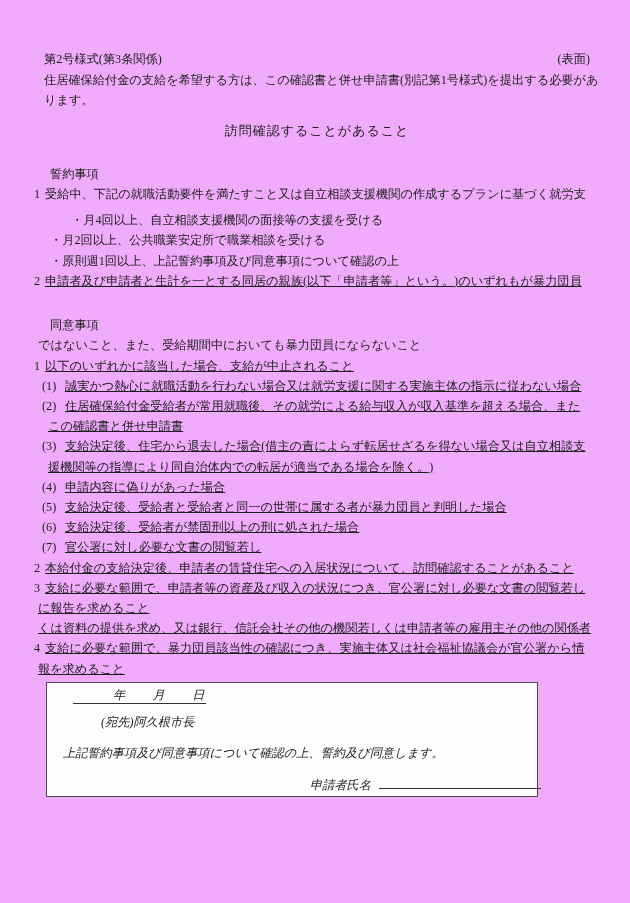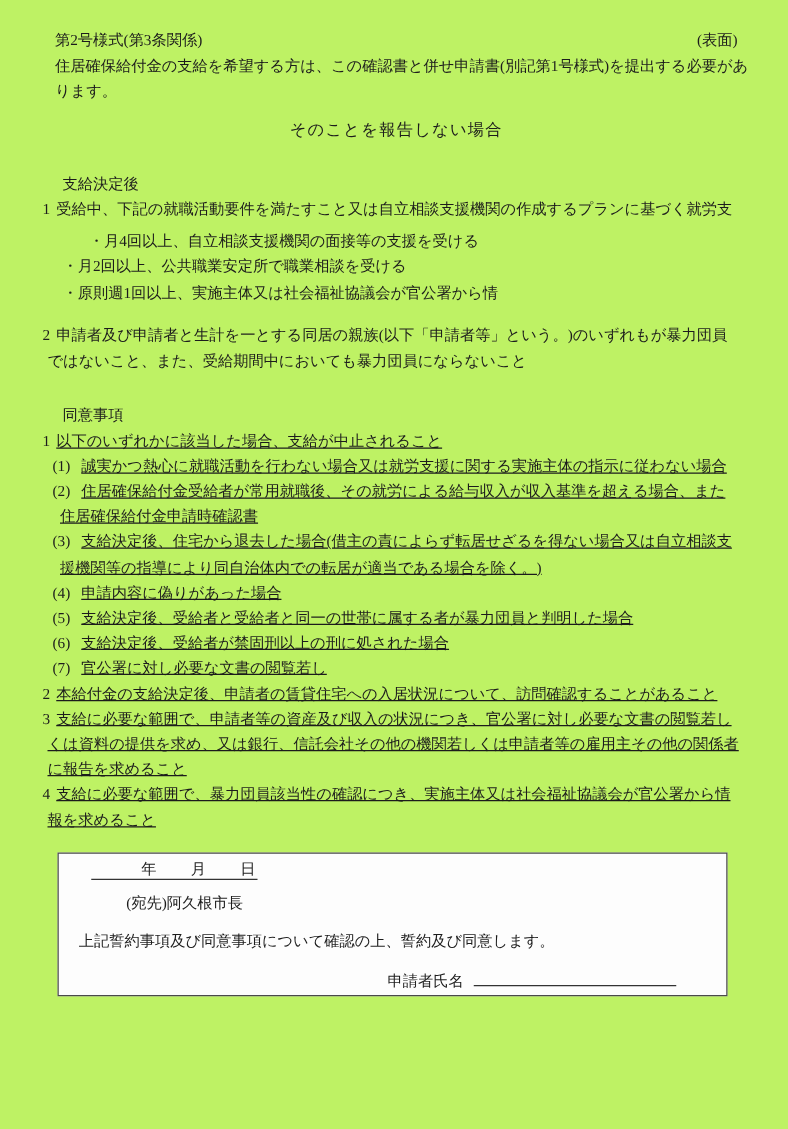--- a/index.html
+++ b/index.html
@@ -1,41 +1,41 @@
 <!DOCTYPE html>
 <html lang="ja"><head>
 <meta charset="utf-8">
 <style>
   html,body{margin:0;padding:0;background:#ffffff;}
   .sheet{
     width:630px;height:903px;box-sizing:border-box;position:relative;
-    background:#bef264;color:#1c1c1c;
+    background:#f0abfc;color:#1c1c1c;
     font-family:"Liberation Serif","DejaVu Serif",serif;
     font-size:12.2px;line-height:20.5px;
-    padding:22px 40px 0 44px;overflow:hidden;
+    padding:49px 40px 0 44px;overflow:hidden;
   }
   .ln{white-space:nowrap;}
   .header-row{display:flex;justify-content:space-between;}
   .u{text-underline-offset:3px;}
   .title{text-align:center;font-weight:normal;font-size:13px;margin:9px 0 0;line-height:21px;letter-spacing:1px;}
   .heading{margin-left:6px;margin-top:23px;}
   .item{margin-left:-10px;}
   .num{display:inline-block;width:11px;}
   .cont{margin-left:-6px;}
   .bullet{margin-left:6px;}
   .bullet.first{margin-top:5px;margin-left:27px;}
   .sub{margin-left:-2px;}
   .subnum{display:inline-block;width:23px;}
   .subcont{margin-left:4px;}
-  .mt14{margin-top:14px;}
+  .mt14{text-decoration:underline;}
   .consent-lines{line-height:20.2px;text-decoration:underline;}
   
   .sig-box{
-    position:absolute;left:46px;top:682px;width:536px;height:115px;
-    border:1px solid #4a4a4a;box-sizing:border-box;background:#fdfdfd;
+    position:absolute;left:46px;top:682px;width:492px;height:115px;
+    border:1px solid #4a4a4a;box-sizing:border-box;background:#fdfdfd;font-style:italic;
   }
   .date-row{margin:3px 0 0 26px;line-height:19px;}
   .date-underline{
     display:inline-block;box-sizing:border-box;width:133px;height:18px;
     border-bottom:1px solid #333;padding-left:40px;letter-spacing:1px;
   }
   .addressee{margin:7px 0 0 54px;line-height:20px;}
   .statement{margin:11px 0 0 16px;line-height:20px;}
   .sig-row{margin:11px 0 0 263px;line-height:20px;white-space:nowrap;}
   .sig-underline{
@@ -49,59 +49,59 @@
 <div class="sheet">
 
   <div class="header-row ln">
     <span>第2号様式(第3条関係)</span>
     <span>(表面)</span>
   </div>
 
   <div class="ln u">住居確保給付金の支給を希望する方は、この確認書と併せ申請書(別記第1号様式)を提出する必要があ</div>
   <div class="ln"><span class="u">ります。</span></div>
 
-  <h1 class="title">そのことを報告しない場合</h1>
+  <h1 class="title">訪問確認することがあること</h1>
 
-  <div class="ln heading">支給決定後</div>
+  <div class="ln heading">誓約事項</div>
 
   <div class="ln item"><span class="num">1</span><span>受給中、下記の就職活動要件を満たすこと又は自立相談支援機関の作成するプランに基づく就労支</span></div>
 
   <div class="ln bullet first">・月4回以上、自立相談支援機関の面接等の支援を受ける</div>
   <div class="ln bullet">・月2回以上、公共職業安定所で職業相談を受ける</div>
-  <div class="ln bullet">・原則週1回以上、実施主体又は社会福祉協議会が官公署から情</div>
+  <div class="ln bullet">・原則週1回以上、上記誓約事項及び同意事項について確認の上</div>
 
   <div class="ln item mt14"><span class="num">2</span><span>申請者及び申請者と生計を一とする同居の親族(以下「申請者等」という。)のいずれもが暴力団員</span></div>
+  <div class="ln heading">同意事項</div>
+
   <div class="ln cont">ではないこと、また、受給期間中においても暴力団員にならないこと</div>
-
-  <div class="ln heading">同意事項</div>
 
   <div class="consent-lines">
     <div class="ln item"><span class="num">1</span><span>以下のいずれかに該当した場合、支給が中止されること</span></div>
 
     <div class="ln sub"><span class="subnum">(1)</span><span>誠実かつ熱心に就職活動を行わない場合又は就労支援に関する実施主体の指示に従わない場合</span></div>
 
     <div class="ln sub"><span class="subnum">(2)</span><span>住居確保給付金受給者が常用就職後、その就労による給与収入が収入基準を超える場合、また</span></div>
-    <div class="ln subcont">住居確保給付金申請時確認書</div>
+    <div class="ln subcont">この確認書と併せ申請書</div>
 
     <div class="ln sub"><span class="subnum">(3)</span><span>支給決定後、住宅から退去した場合(借主の責によらず転居せざるを得ない場合又は自立相談支</span></div>
     <div class="ln subcont">援機関等の指導により同自治体内での転居が適当である場合を除く。)</div>
 
     <div class="ln sub"><span class="subnum">(4)</span><span>申請内容に偽りがあった場合</span></div>
 
     <div class="ln sub"><span class="subnum">(5)</span><span>支給決定後、受給者と受給者と同一の世帯に属する者が暴力団員と判明した場合</span></div>
 
     <div class="ln sub"><span class="subnum">(6)</span><span>支給決定後、受給者が禁固刑以上の刑に処された場合</span></div>
 
     <div class="ln sub"><span class="subnum">(7)</span><span>官公署に対し必要な文書の閲覧若し</span></div>
 
     <div class="ln item"><span class="num">2</span><span>本給付金の支給決定後、申請者の賃貸住宅への入居状況について、訪問確認することがあること</span></div>
 
     <div class="ln item"><span class="num">3</span><span>支給に必要な範囲で、申請者等の資産及び収入の状況につき、官公署に対し必要な文書の閲覧若し</span></div>
+    <div class="ln cont">に報告を求めること</div>
     <div class="ln cont">くは資料の提供を求め、又は銀行、信託会社その他の機関若しくは申請者等の雇用主その他の関係者</div>
-    <div class="ln cont">に報告を求めること</div>
 
     <div class="ln item"><span class="num">4</span><span>支給に必要な範囲で、暴力団員該当性の確認につき、実施主体又は社会福祉協議会が官公署から情</span></div>
     <div class="ln cont">報を求めること</div>
   </div>
 
   <div class="sig-box">
     <div class="date-row ln">
       <span class="date-underline">年　　月　　日</span>
     </div>
     <div class="addressee ln">(宛先)阿久根市長</div>

